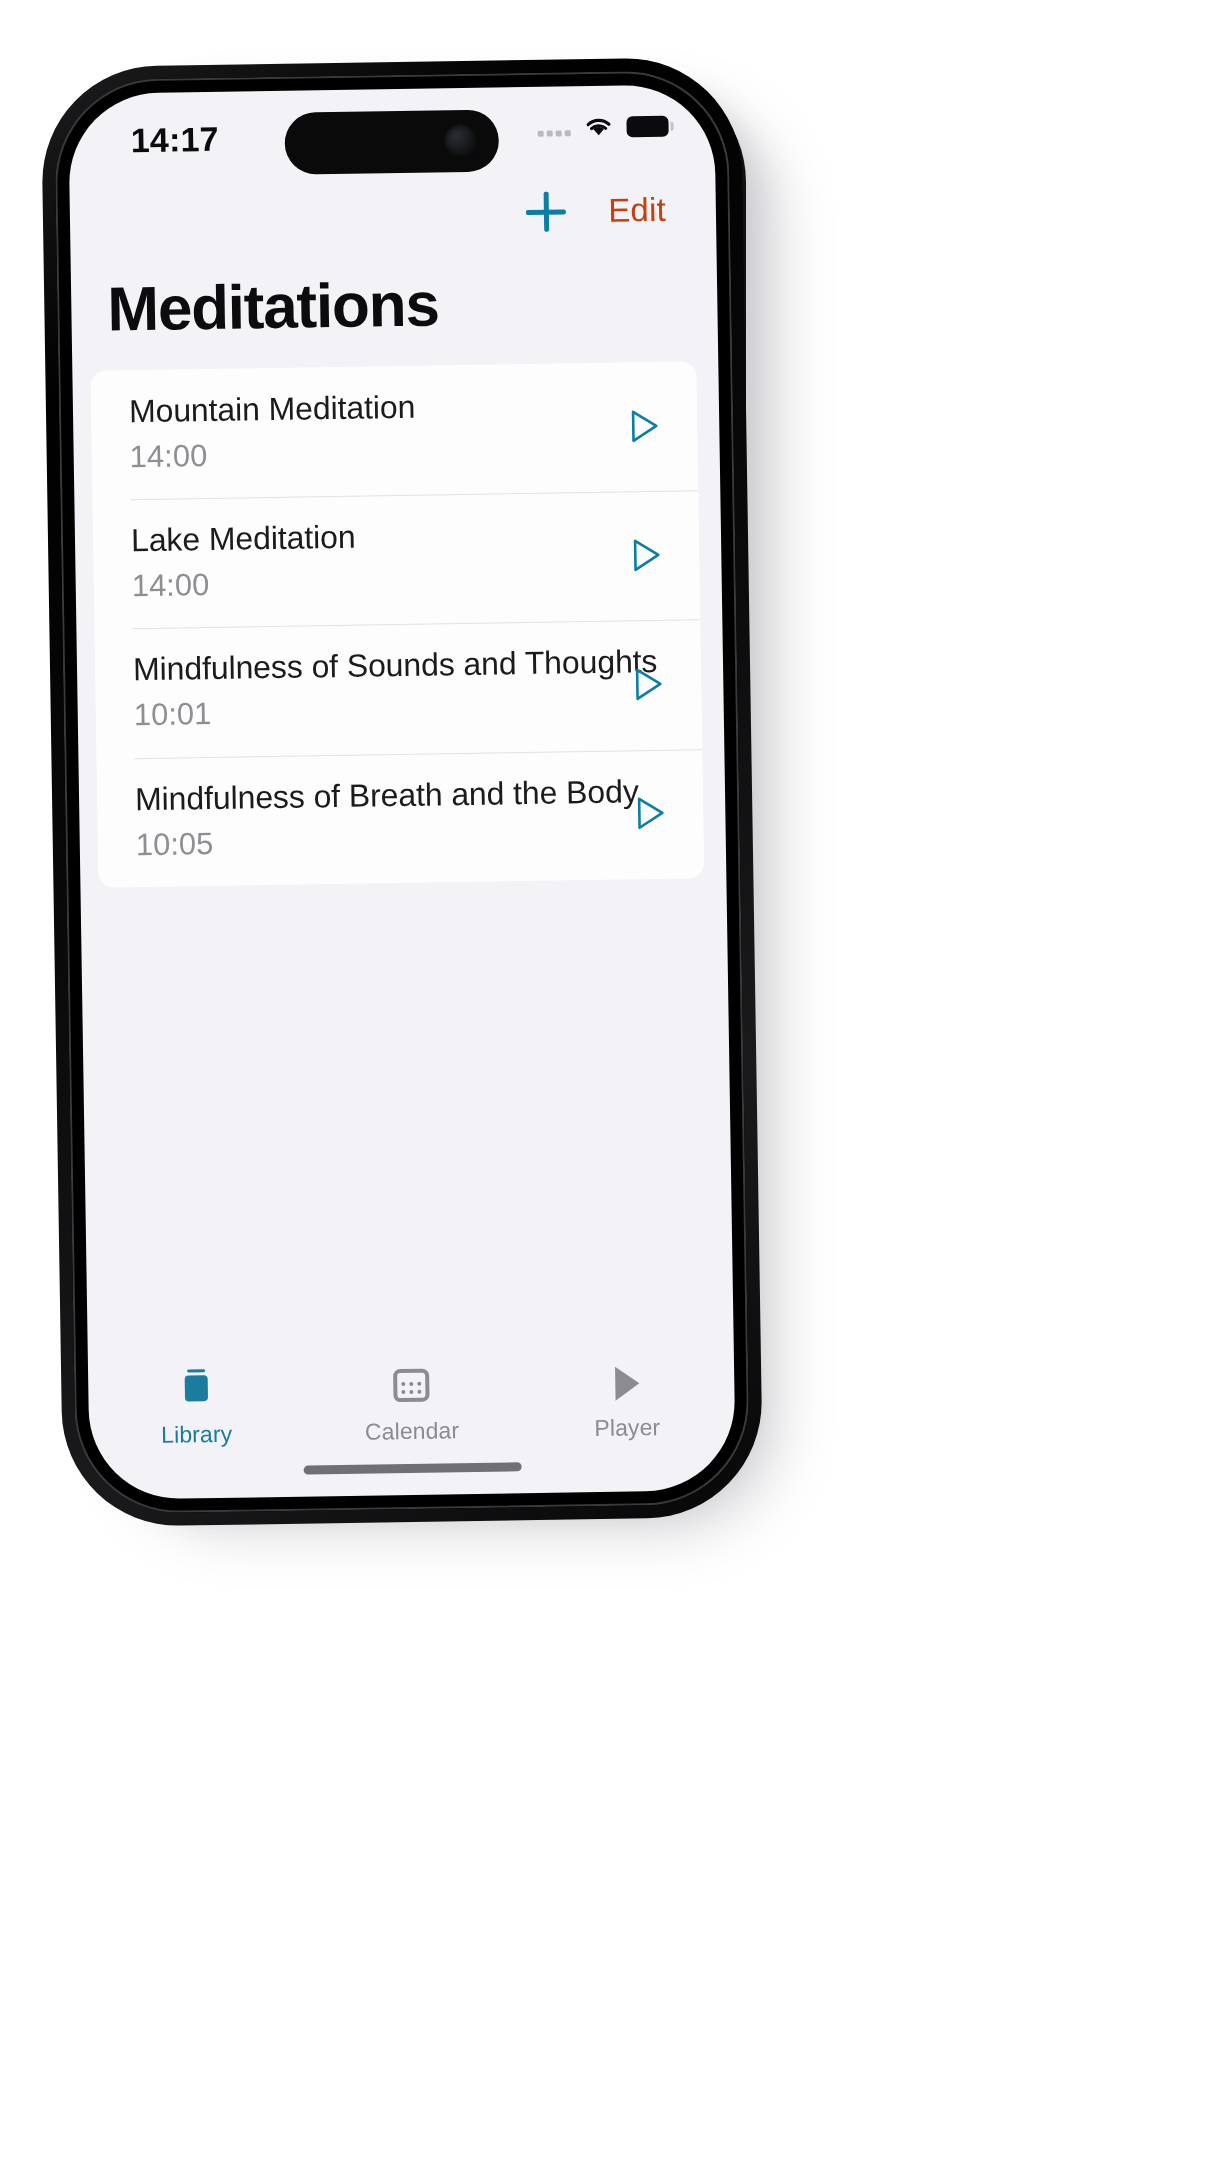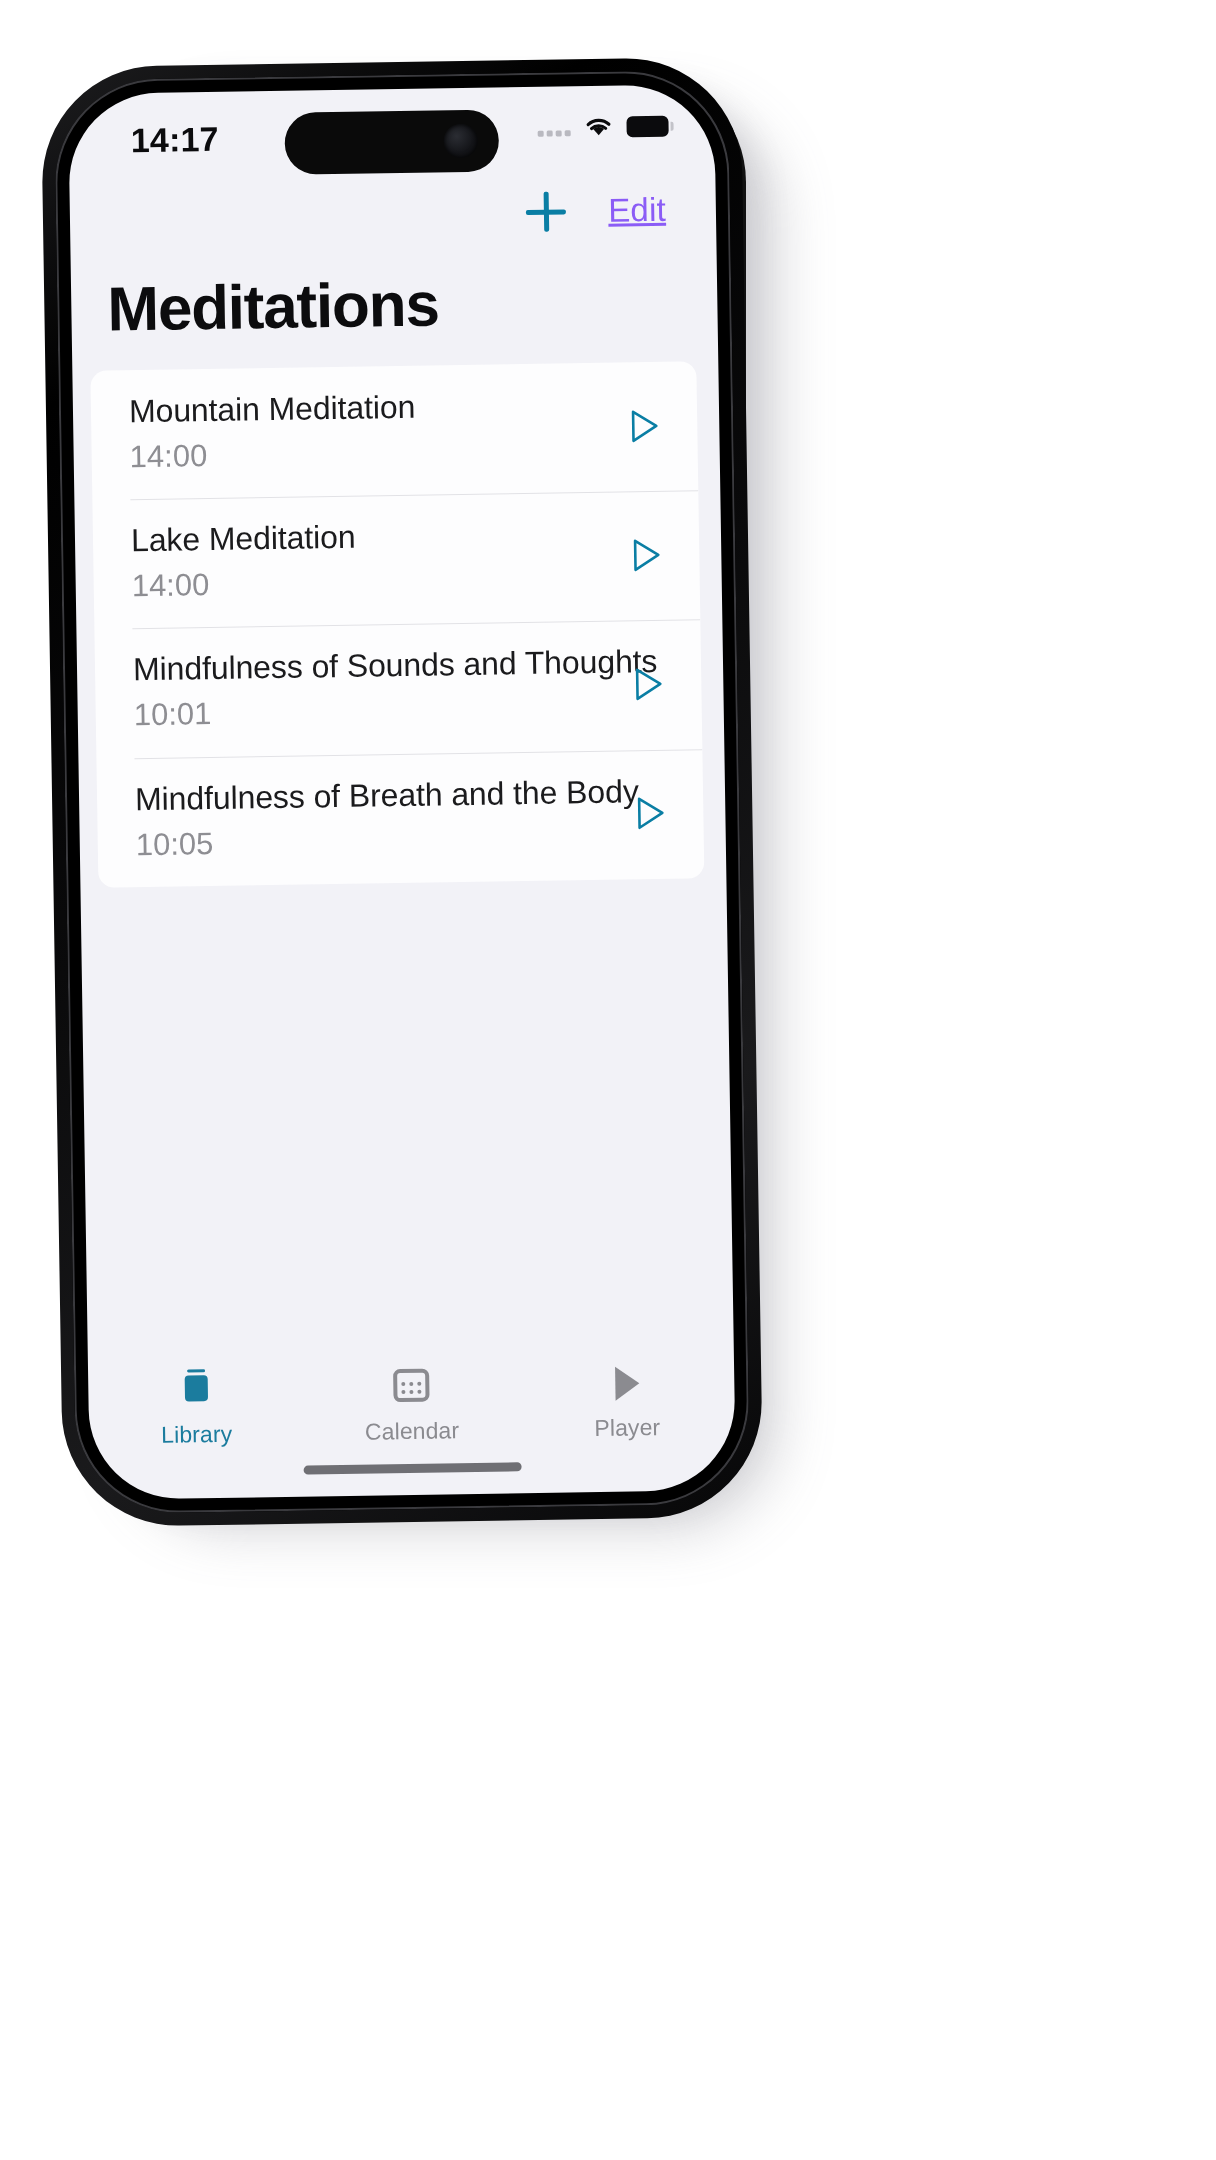--- a/index.html
+++ b/index.html
@@ -89,22 +89,22 @@
   #add-btn{
     width:40px; height:40px; position:relative; cursor:pointer;
     background:none; border:none;
   }
   #add-btn::before, #add-btn::after{
     content:""; position:absolute; background:#0a7ea4; border-radius:2px;
   }
   #add-btn::before{ left:0; top:17.5px; width:40px; height:5px; }
   #add-btn::after{ top:0; left:17.5px; height:40px; width:5px; }
   #edit-btn{
-    font-size:33px; color:#8b5cf6; background:none; border:none;
-    font-family:"Liberation Sans", sans-serif; cursor:pointer; letter-spacing:.2px;text-decoration:underline;
+    font-size:33px; color:#c2410c; background:none; border:none;
+    font-family:"Liberation Sans", sans-serif; cursor:pointer; letter-spacing:.2px;
   }
 
   
   #page-title{
     padding:22px 0 26px 36px;
     font-size:62px; font-weight:700; color:#0c0c0e; letter-spacing:-1.2px;
   }
 
   
   #list-card{

